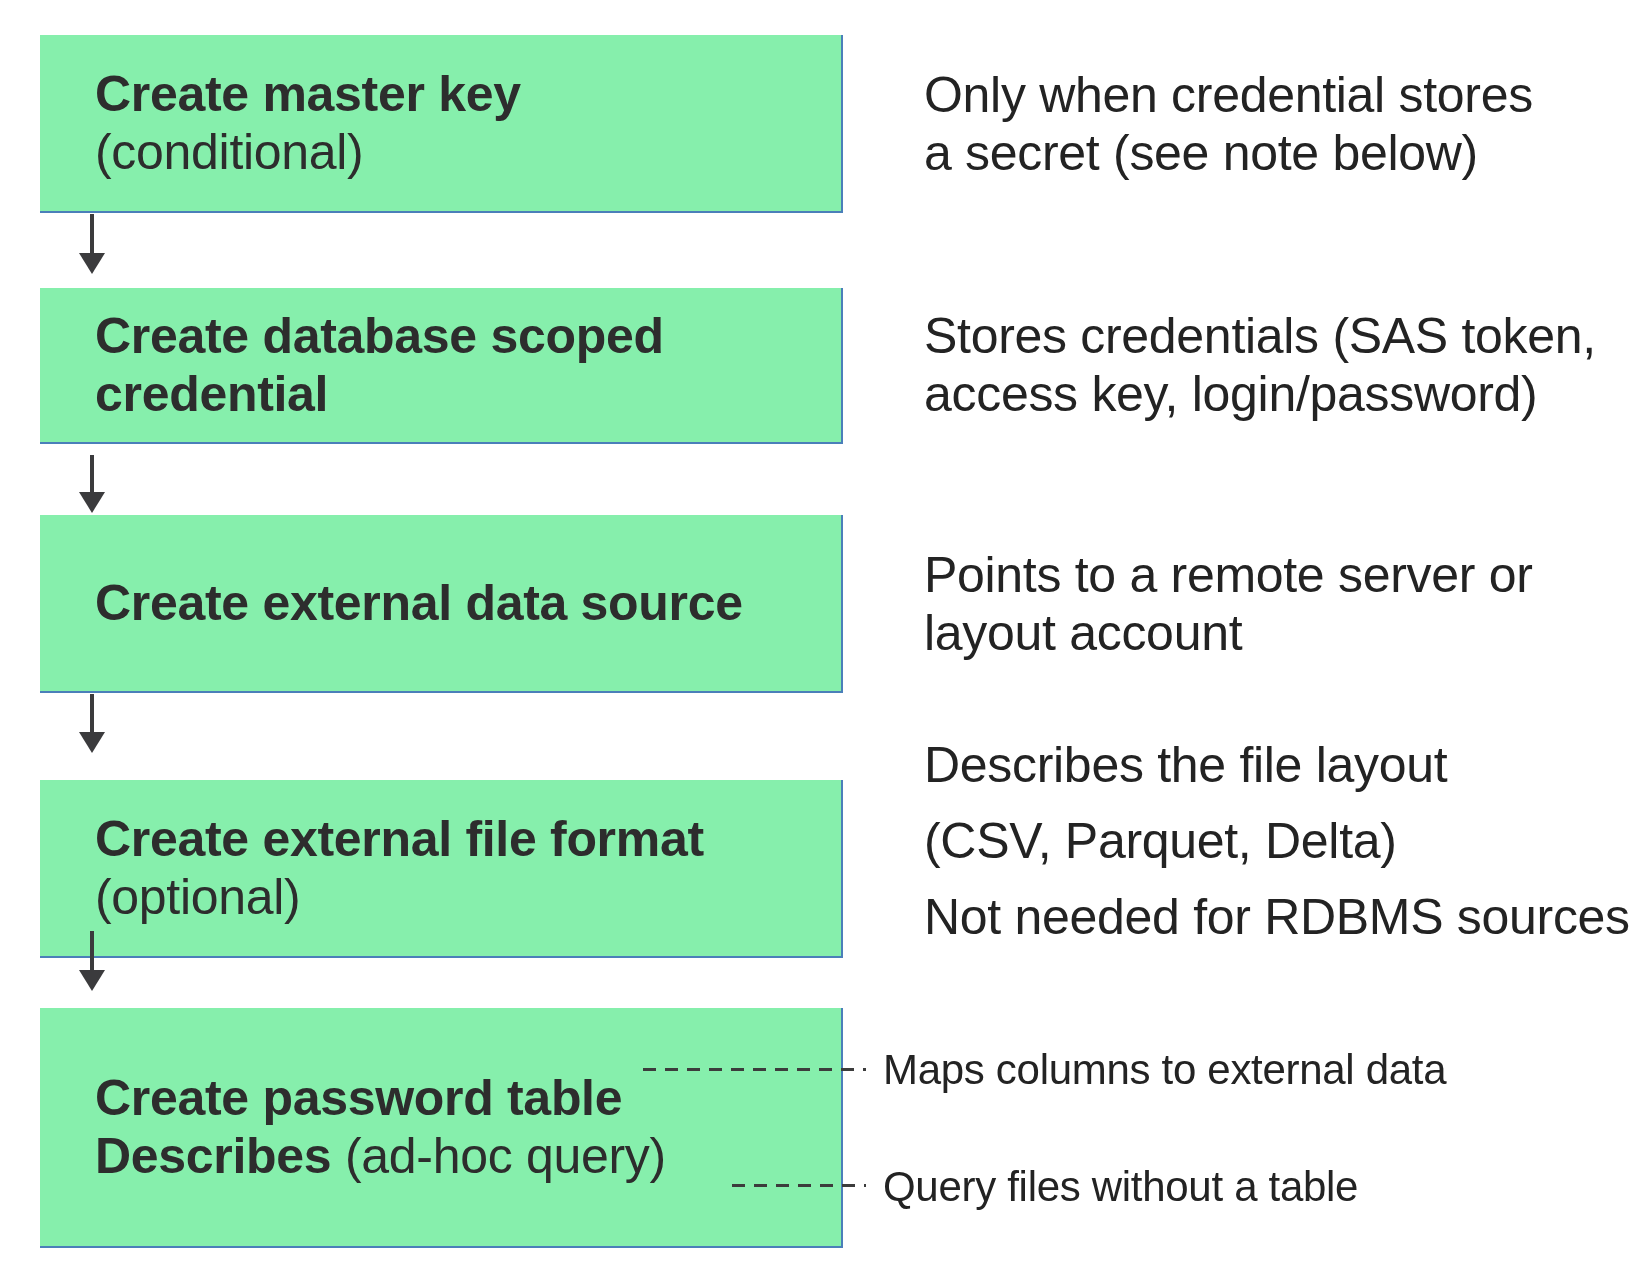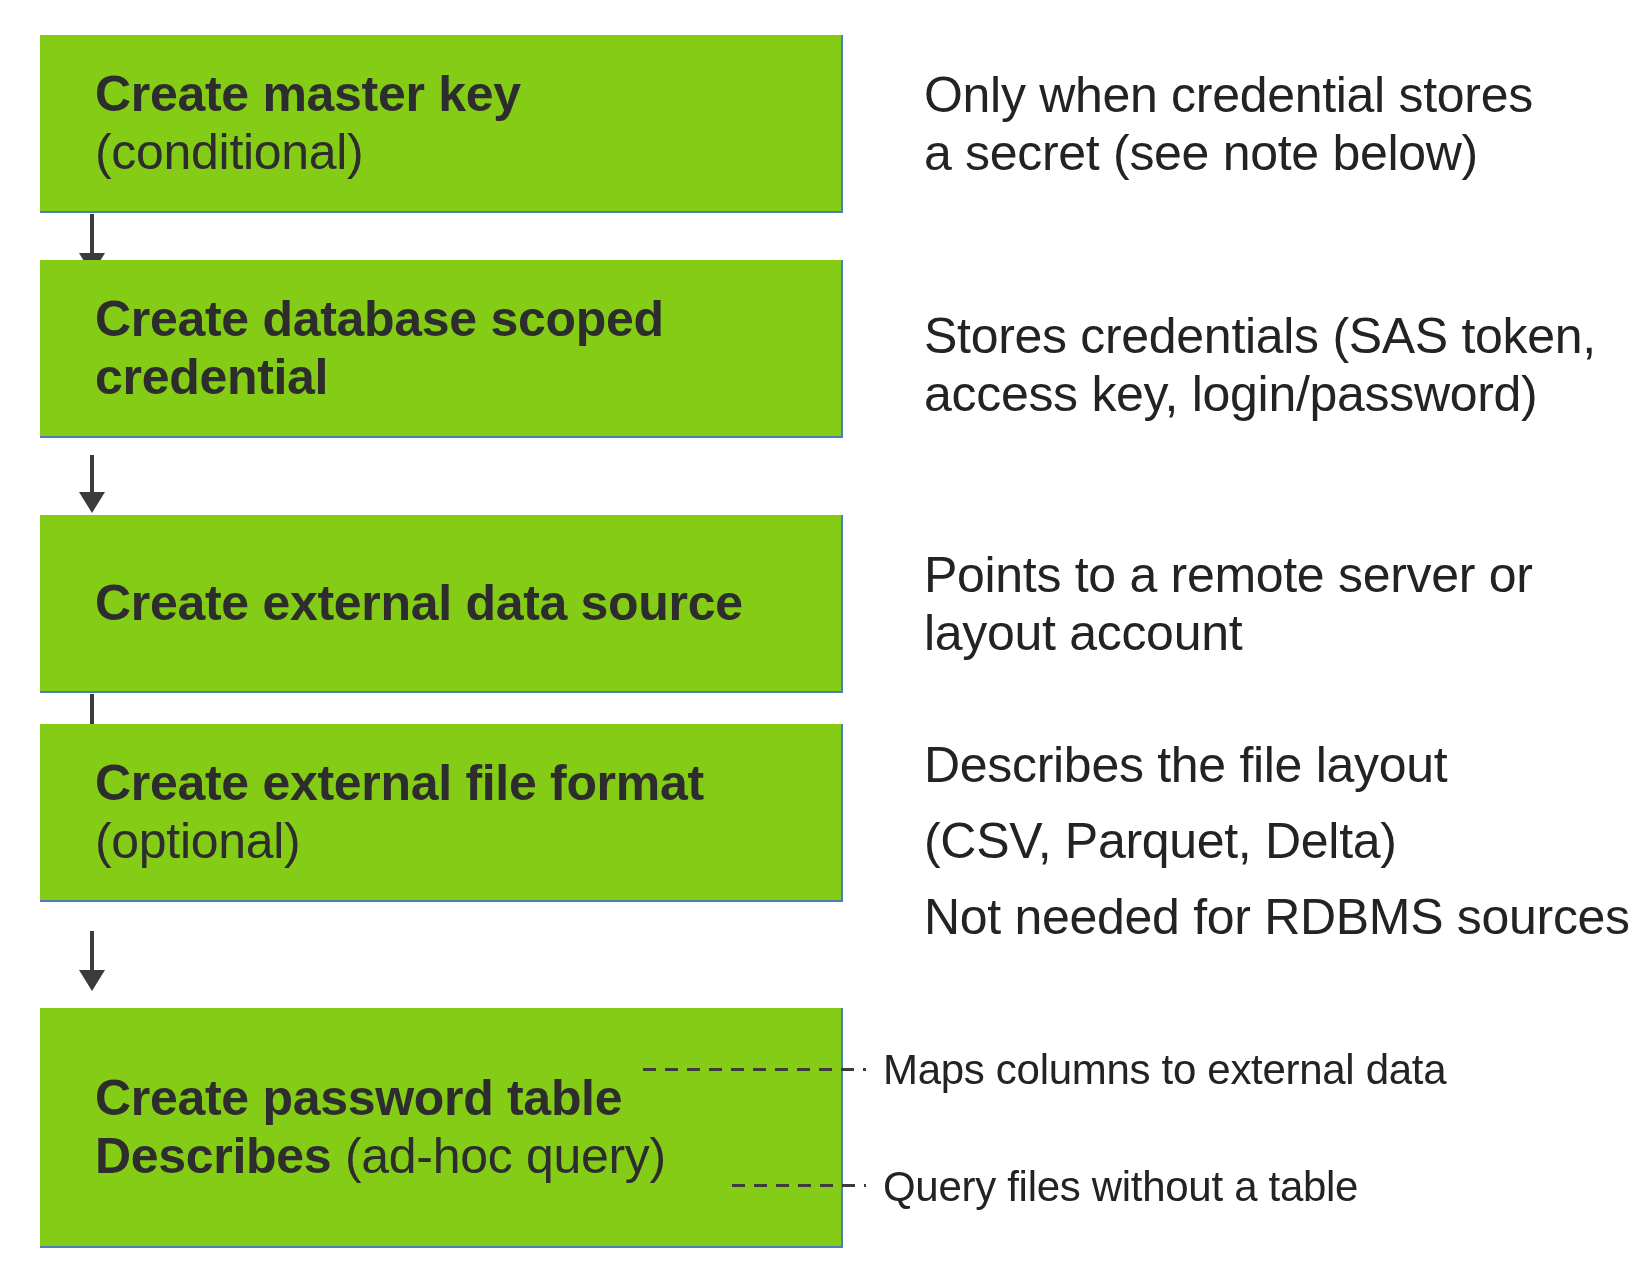--- a/index.html
+++ b/index.html
@@ -3,21 +3,21 @@
 <meta charset="utf-8">
 <style>
   html, body { margin:0; padding:0; background:#ffffff; }
   .canvas {
     position:relative; width:1638px; height:1284px;
     background:#ffffff; overflow:hidden;
     font-family:"Liberation Sans","DejaVu Sans",sans-serif;
   }
   .box {
     position:absolute; left:40px; width:803px; box-sizing:border-box;
-    background:#84cc16;
+    background:#86efac;
     border-right:2px solid #4b7fb9;
     border-bottom:2px solid #4b7fb9;
     display:flex; flex-direction:column; justify-content:center;
     padding-left:55px;
   }
   .t {
     font-size:50px; line-height:58px; color:#2d2d2d;
     white-space:nowrap; letter-spacing:-0.3px;
   }
   .b { font-weight:700; }
@@ -52,36 +52,36 @@
 <div class="canvas">
 
   <div class="box" style="top:35px; height:178px;">
     <div class="t b">Create master key</div>
     <div class="t">(conditional)</div>
   </div>
 
   <div class="arrow-line" style="top:214px; height:40px;"></div>
   <div class="arrow-head" style="top:253px;"></div>
 
-  <div class="box" style="top:260px; height:178px;">
+  <div class="box" style="top:288px; height:156px;">
     <div class="t b">Create database scoped</div>
     <div class="t b">credential</div>
   </div>
 
   <div class="arrow-line" style="top:455px; height:38px;"></div>
   <div class="arrow-head" style="top:492px;"></div>
 
   <div class="box" style="top:515px; height:178px;">
     <div class="t b">Create external data source</div>
   </div>
 
   <div class="arrow-line" style="top:694px; height:39px;"></div>
   <div class="arrow-head" style="top:732px;"></div>
 
-  <div class="box" style="top:724px; height:178px;">
+  <div class="box" style="top:780px; height:178px;">
     <div class="t b">Create external file format</div>
     <div class="t">(optional)</div>
   </div>
 
   <div class="arrow-line" style="top:931px; height:40px;"></div>
   <div class="arrow-head" style="top:970px;"></div>
 
   <div class="box" style="top:1008px; height:240px;">
     <div class="t b">Create password table</div>
     <div class="t"><span class="b">Describes</span><span> (ad-hoc query)</span></div>

